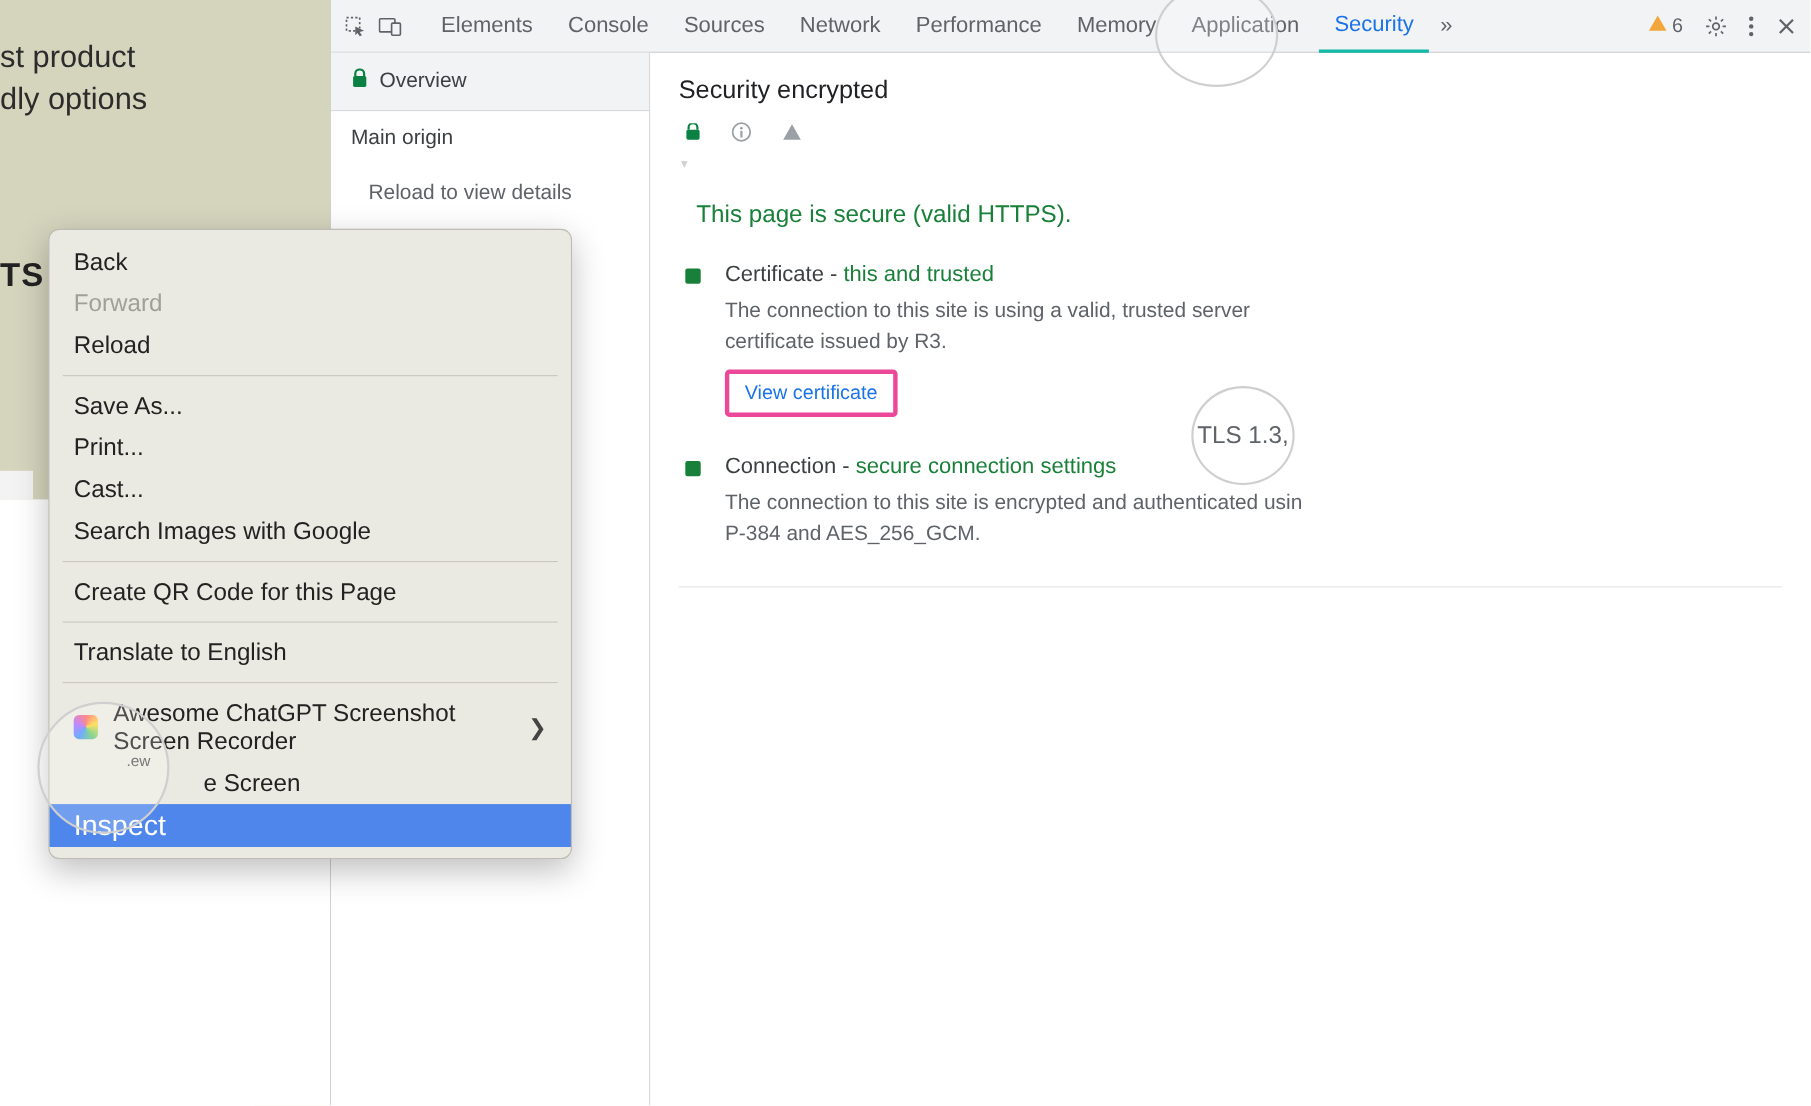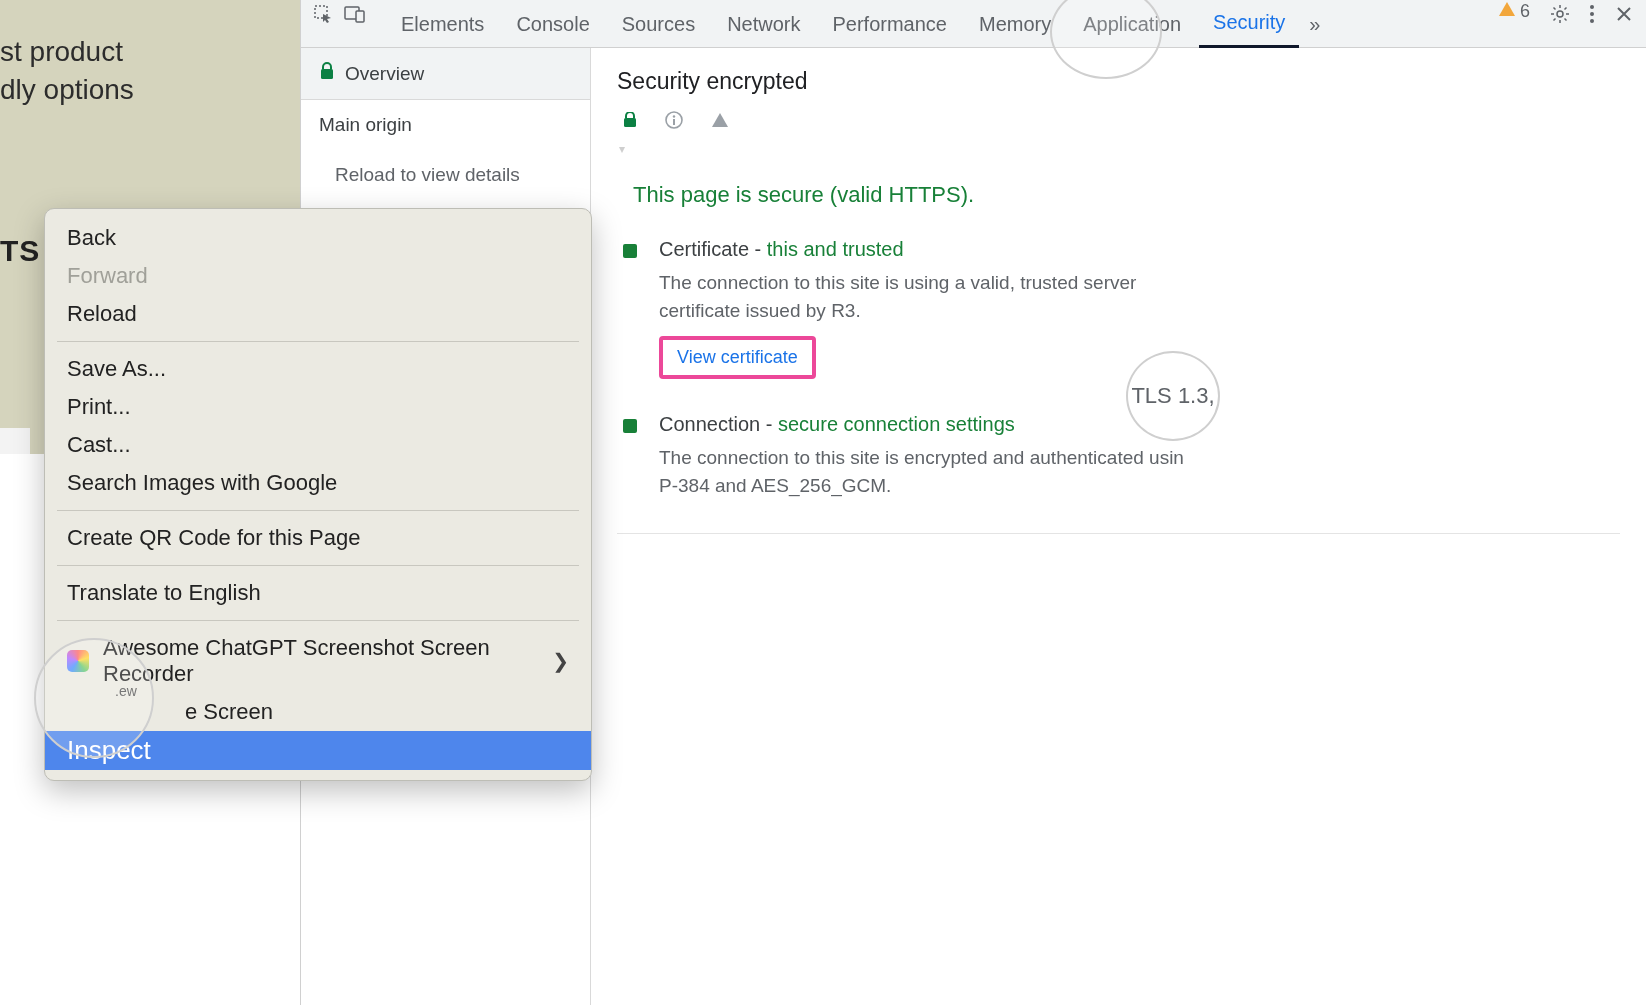--- a/index.html
+++ b/index.html
@@ -5,24 +5,24 @@
   * { box-sizing: border-box; margin: 0; padding: 0; }
   html, body { width: 1646px; height: 1005px; font-family: -apple-system, Helvetica, Arial, sans-serif; background: #fff; overflow: hidden; }
   .root { display: flex; width: 100%; height: 100%; }
   .page-col { width: 300px; background: #d5d4bd; position: relative; }
   .page-text { position: absolute; top: 33px; left: 0; color: #2c2c2c; font-size: 28px; line-height: 1.35; }
   .page-section { position: absolute; top: 234px; left: 0; color: #222; font-size: 30px; font-weight: 700; letter-spacing: 1px; }
   .page-strip { position: absolute; top: 428px; left: 0; width: 30px; height: 26px; background: #f3f3f3; }
   .page-white { position: absolute; top: 454px; left: 0; width: 300px; height: 600px; background: #fff; }
 
   .devtools { flex: 1; display: flex; flex-direction: column; border-left: 1px solid #d0d0d0; }
-  .tabbar { height: 48px; background: #f1f3f4; display: flex; align-items: flex-start; border-bottom: 1px solid #d0d0d0; padding: 0 8px; gap: 4px; }
+  .tabbar { height: 48px; background: #f1f3f4; display: flex; align-items: center; border-bottom: 1px solid #d0d0d0; padding: 0 8px; gap: 4px; }
   .tb-icon { width: 28px; height: 28px; display: flex; align-items: center; justify-content: center; color: #5f6368; }
   .tb-tab { padding: 0 14px; height: 48px; display: flex; align-items: center; color: #5f6368; font-size: 20px; cursor: pointer; }
-  .tb-tab.active { color: #1a73e8; border-bottom: 3px solid #0f172a; }
+  .tb-tab.active { color: #1a73e8; border-bottom: 3px solid #14b8a6; }
   .tb-spacer { flex: 1; }
   .tb-warn { display: flex; align-items: center; gap: 4px; margin-right: 12px; }
   .tb-warn-tri { color: #e8a03a; }
   .tb-warn-num { color: #5f6368; font-size: 18px; }
 
   .panel { flex: 1; display: flex; position: relative; }
   .side { width: 290px; border-right: 1px solid #d9d9d9; background: #fff; }
   .side-item { padding: 14px 18px; font-size: 19px; color: #3c4043; display: flex; align-items: center; gap: 10px; }
   .side-overview { background: #f1f3f4; border-bottom: 1px solid #d9d9d9; text-align: right; }
   .side-sub { padding-left: 34px; }
@@ -38,33 +38,33 @@
   .sec-block { display: flex; gap: 22px; margin-bottom: 34px; margin-left: 6px; }
   .sq { width: 14px; height: 14px; background: #188038; border-radius: 2px; margin-top: 6px; flex-shrink: 0; }
   .sec-body { flex: 1; }
   .sec-head { font-size: 20px; color: #3c4043; margin-bottom: 8px; }
   .sec-head .good { color: #188038; }
   .sec-desc { font-size: 19px; color: #5f6368; line-height: 1.45; max-width: 560px; }
   .view-cert { display: inline-block; margin-top: 12px; padding: 7px 14px; border: 4px solid #ec4899; border-radius: 4px; color: #1a73e8; font-size: 18px; cursor: pointer; }
   .divider { border-top: 1px solid #e4e4e4; margin-top: 6px; }
 
   
-  .ctx { position: absolute; top: 208px; left: 44px; width: 548px; background: #ebeae2; border: 1px solid #bdbdb5; border-radius: 10px; box-shadow: 0 10px 30px rgba(0,0,0,0.25); padding: 10px 0; z-index: 50; }
+  .ctx { position: absolute; top: 208px; left: 44px; width: 476px; background: #ebeae2; border: 1px solid #bdbdb5; border-radius: 10px; box-shadow: 0 10px 30px rgba(0,0,0,0.25); padding: 10px 0; z-index: 50; }
   .ctx-item { padding: 6px 22px; font-size: 22px; color: #222; display: flex; align-items: center; gap: 14px; cursor: pointer; }
   .ctx-item.disabled { color: #a0a099; }
   .ctx-sep { border-top: 1px solid #c8c7bf; margin: 8px 12px; }
   .ctx-sub { margin-left: auto; color: #444; font-size: 20px; }
   .ctx-ext-icon { width: 22px; height: 22px; border-radius: 5px; background: conic-gradient(#ff6b6b,#ffd93d,#6bcB77,#4d96ff,#b06bff,#ff6b6b); flex-shrink: 0; }
   .ctx-highlight { background: #4e86ec; color: #fff; }
   .ctx-highlight-row { margin: 0; padding: 4px 22px; font-size: 26px; }
 
   
   .callout { position: absolute; border: 2px solid #cfcfcf; border-radius: 50%; background: rgba(255,255,255,0.2); pointer-events: none; z-index: 60; }
   .co-security { top: -15px; left: 1050px; width: 112px; height: 94px; }
-  .co-tls { top: 351px; left: 1126px; width: 94px; height: 90px; background: #fff; display:flex; align-items:center; justify-content:center; }
+  .co-tls { top: 351px; left: 1083px; width: 94px; height: 90px; background: #fff; display:flex; align-items:center; justify-content:center; }
   .co-tls-label { font-size: 22px; color: #5f6368; pointer-events:none; }
   .co-inspect { top: 638px; left: 34px; width: 120px; height: 120px; }
 </style>
 </head>
 <body>
 
 <div class="root">
   <div class="page-col">
     <div class="page-text">
       <span>st product</span><br>

